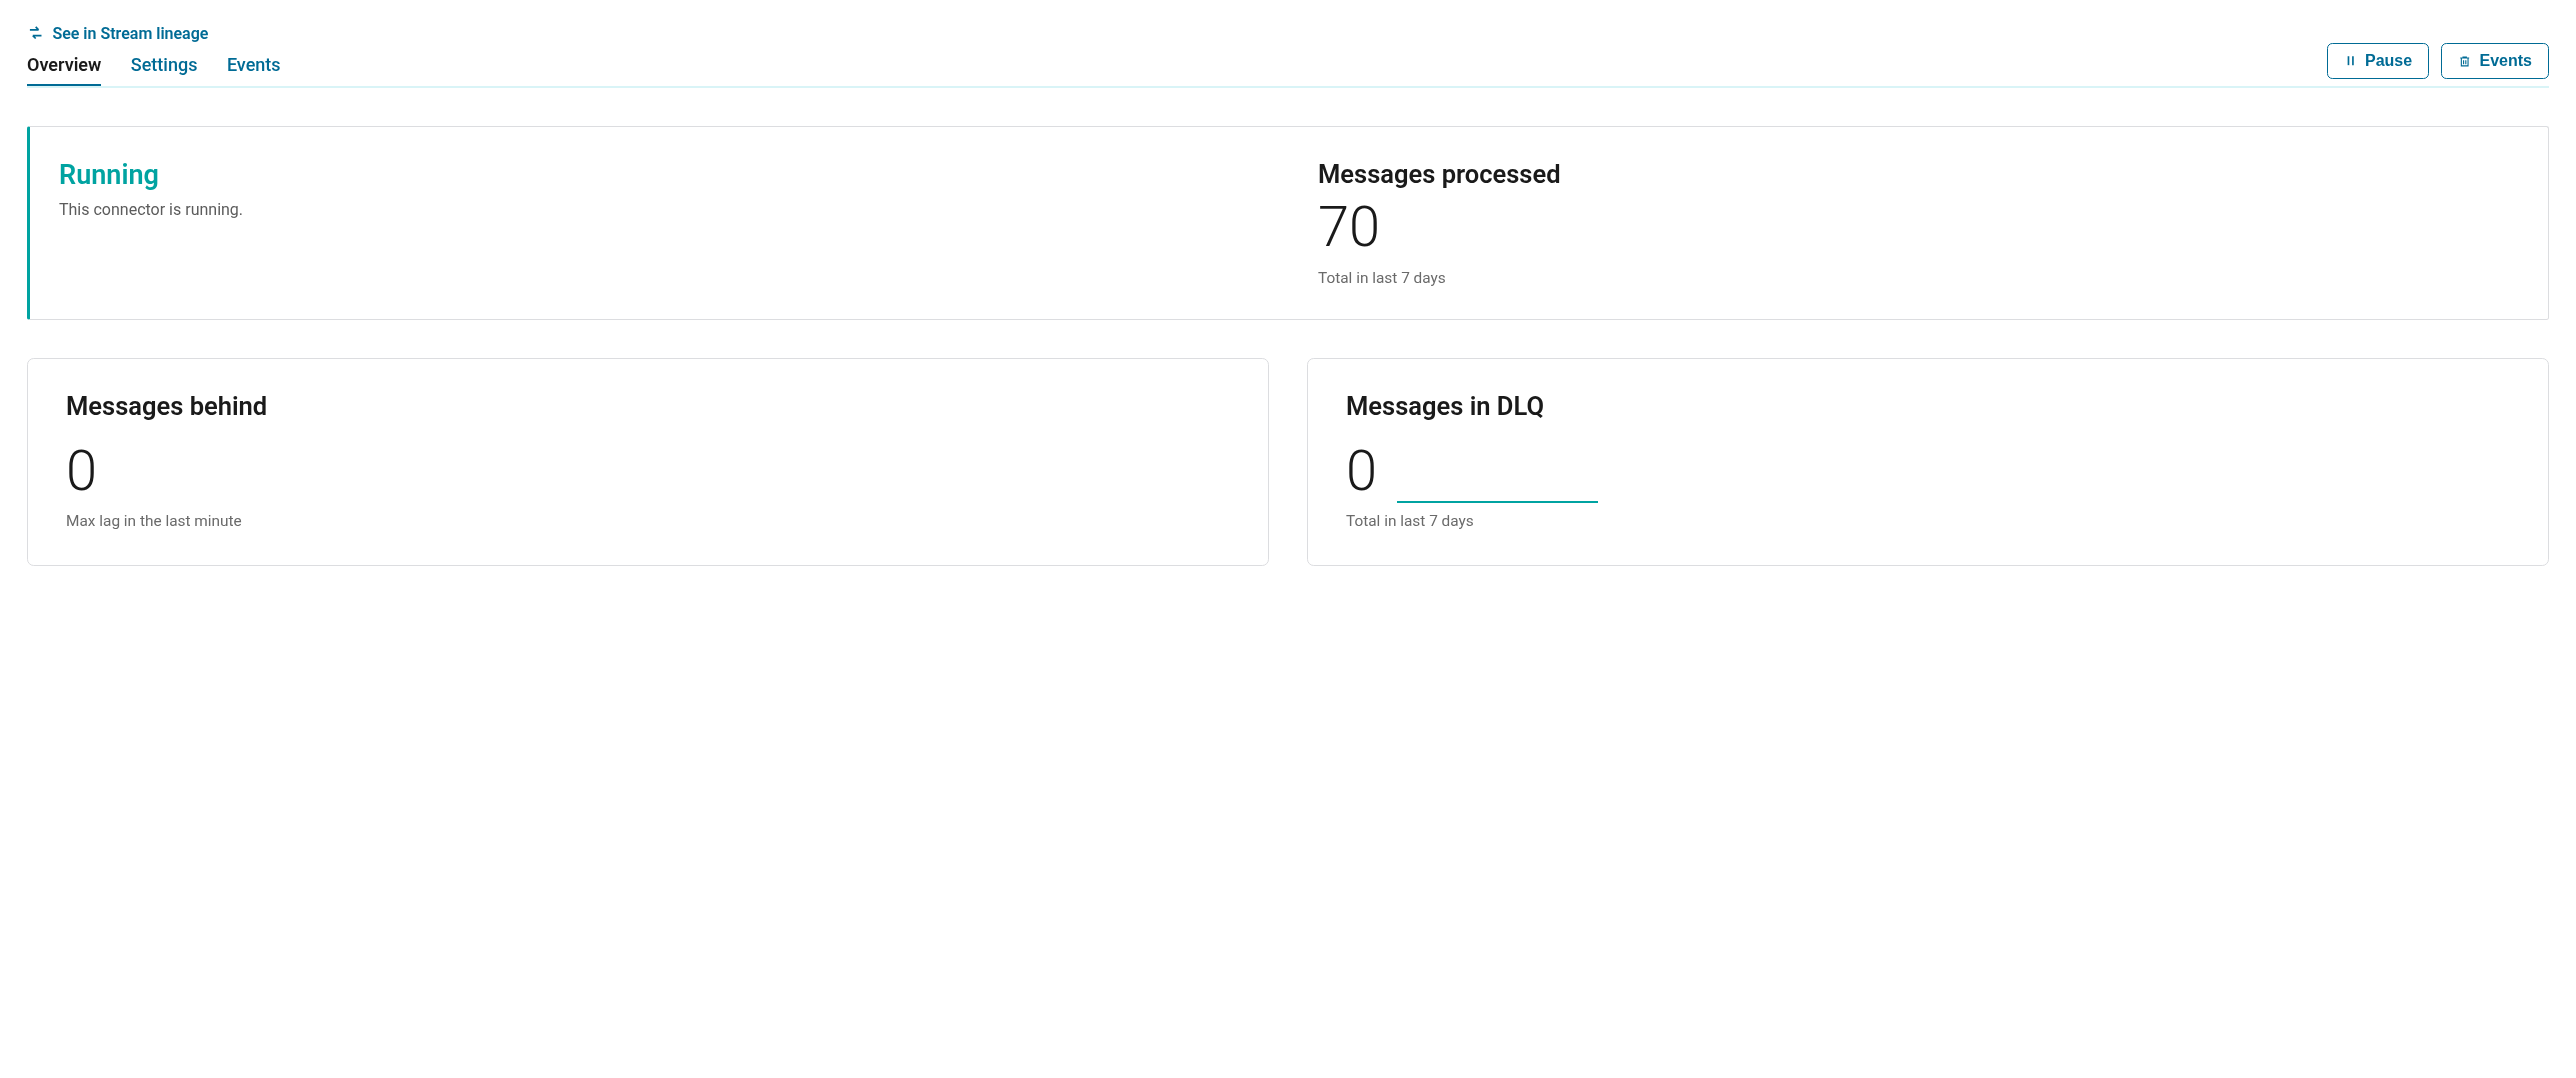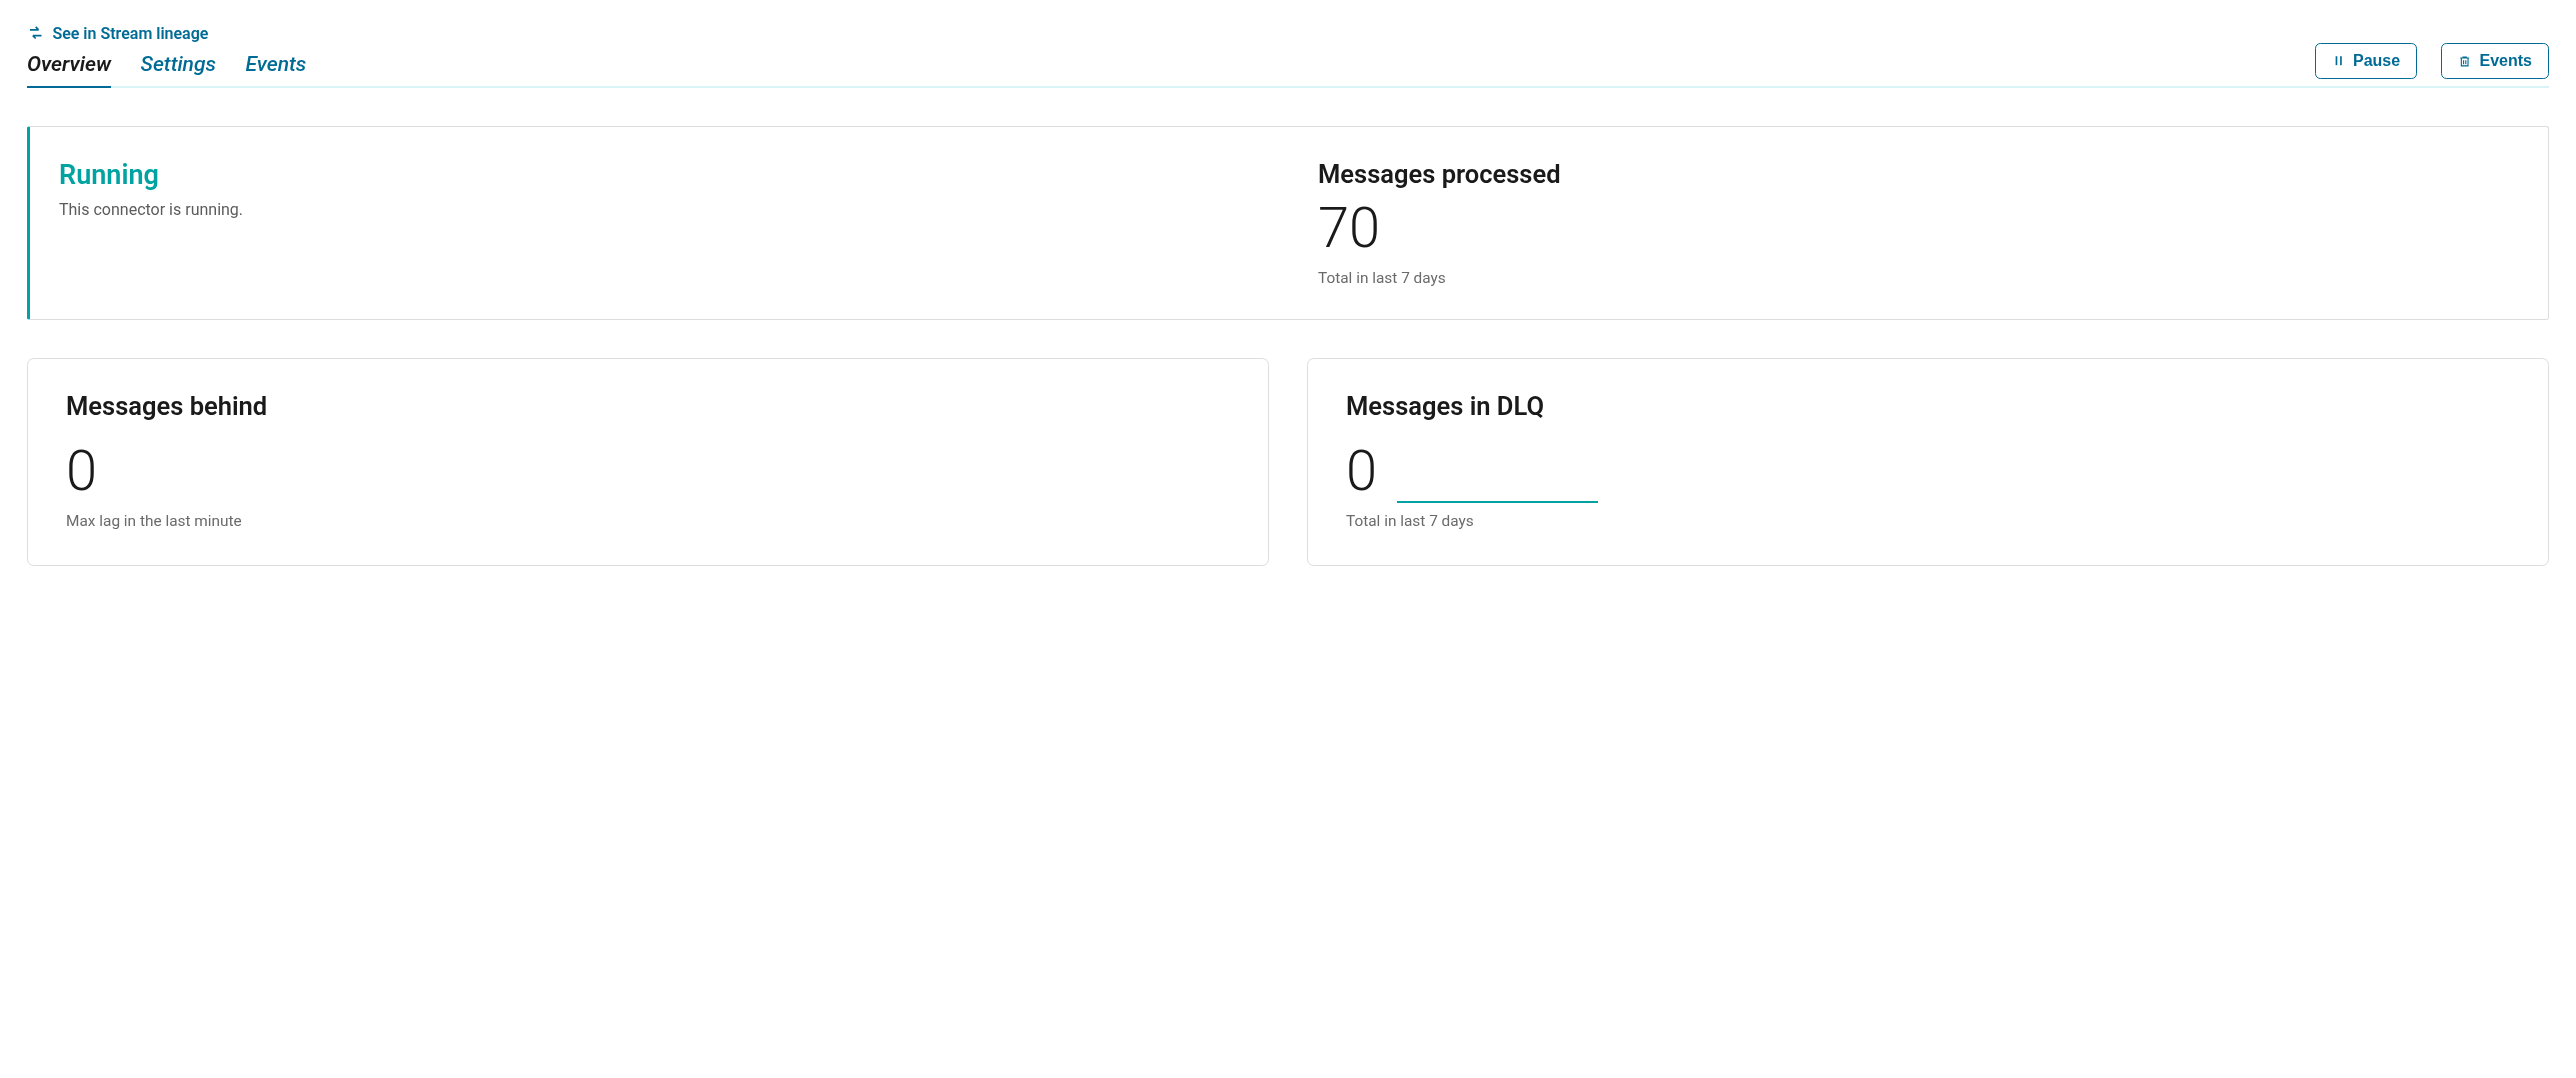--- a/index.html
+++ b/index.html
@@ -35,37 +35,36 @@
     display: flex;
     justify-content: space-between;
     align-items: center;
     border-bottom: 2px solid #d9f4f7;
   }
   .tabs {
     display: flex;
     gap: 29.5px;
   }
   .tab {
-    font-size: 21px;
+    font-size: 18px;
     font-weight: 500;
     padding: 9.4px 0;
     color: #006B95;
     cursor: pointer;
     border-bottom: 2.7px solid transparent;
     margin-bottom: -2px;
-    font-style: italic;
   }
   .tab.active {
     color: #1a1a1a;
     font-weight: 600;
     border-bottom-color: #006B95;
   }
   .actions {
     display: flex;
-    gap: 24px;
+    gap: 12px;
     padding-bottom: 6.7px;
     padding-left: 45px;
   }
   .btn {
     border: 1.3px solid #006B95;
     color: #006B95;
     background: #fff;
     font-weight: 600;
     font-size: 16px;
     padding: 8px 16px;

